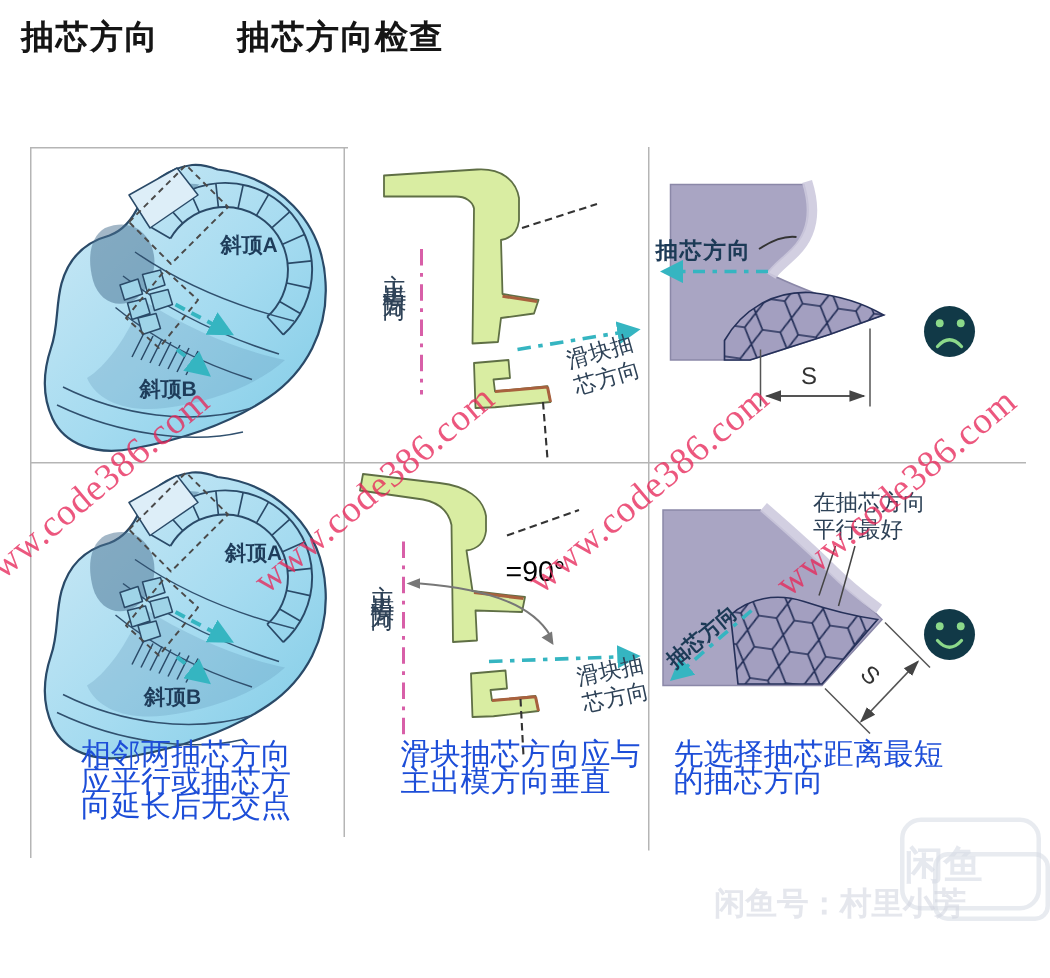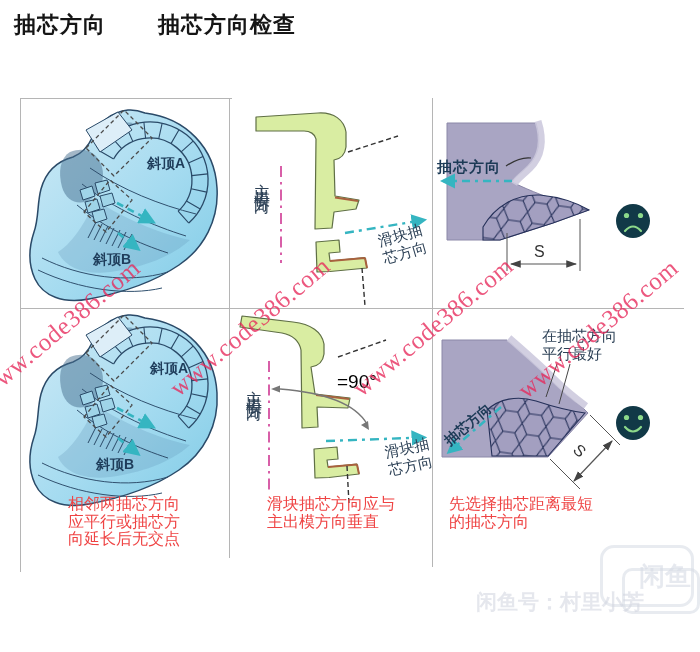--- a/index.html
+++ b/index.html
@@ -5,31 +5,31 @@
   html,body{margin:0;padding:0;background:#ffffff;}
   .stage{position:relative;width:700px;height:652px;overflow:hidden;background:#fff;
          font-family:"Liberation Sans",sans-serif;padding-left:18px;}
   .abs{position:absolute;}
   .title{font-size:22px;font-weight:bold;color:#151515;letter-spacing:1px;white-space:nowrap;}
   .lbl{font-size:14px;font-weight:600;color:#1e3c5a;white-space:nowrap;}
   .vlabel{writing-mode:vertical-rl;text-orientation:upright;font-size:16px;letter-spacing:4px;
           color:#2e4257;font-weight:500;}
   .slider{font-size:15px;line-height:18px;color:#2e4257;font-weight:500;transform-origin:left top;white-space:nowrap;}
   .navy{color:#1c3a56;}
-  .cap{font-size:16px;line-height:17.5px;color:#ef4444;white-space:nowrap;}
+  .cap{font-size:20px;line-height:17.5px;color:#1d4ed8;white-space:nowrap;}
   .cap-center{text-align:center;}
   .wm{font-family:"Liberation Serif",serif;font-size:25px;color:rgba(231,40,90,0.78);
       transform:rotate(-40deg);white-space:nowrap;width:210px;text-align:center;letter-spacing:0.5px;}
   .angle{font-size:19px;color:#000000;}
   .dimS{font-size:16px;color:#333;}
   .note{font-size:15px;line-height:18px;color:#2e4257;white-space:nowrap;}
   .rotpull{font-size:14px;color:#1c3a56;font-weight:600;transform:rotate(-40deg);transform-origin:left top;white-space:nowrap;}
   .xytext{font-weight:bold;white-space:nowrap;}
   .xylogo{border:3px solid rgba(214,218,228,0.55);border-radius:14px;display:flex;
-          align-items:center;justify-content:flex-end;}
+          align-items:center;justify-content:flex-start;}
 </style>
 </head>
 <body>
 
 <div class="stage">
 
   <svg class="abs" style="left:0;top:0" width="700" height="652" viewBox="0 0 700 652">
     <defs>
       <linearGradient id="shoeGrad" x1="0" y1="0" x2="1" y2="1">
         <stop offset="0" stop-color="#cfeaf6"></stop>

